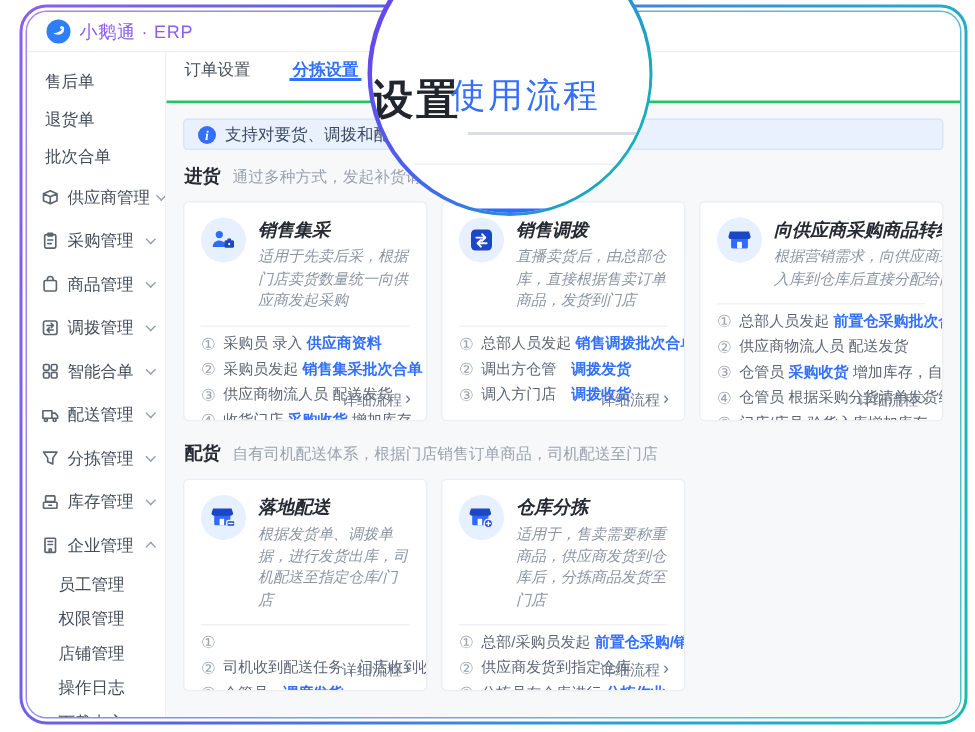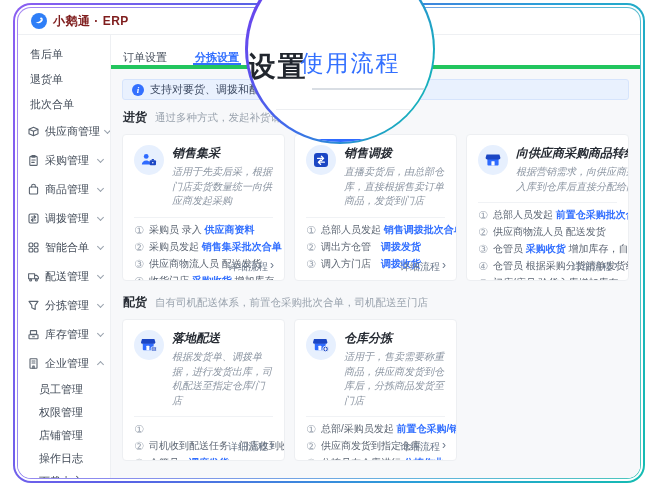--- a/index.html
+++ b/index.html
@@ -13,40 +13,40 @@
   .frame-inner { width:100%; height:100%; border-radius:14px; padding:1px;
     background:linear-gradient(105deg,#a585f2 0%,#8a8cee 30%,#63b4de 70%,#49c6bd 100%); }
   .app { width:100%; height:100%; background:#fff; border-radius:13px; overflow:hidden;
     display:flex; flex-direction:column; }
 
   
   .topbar { flex:0 0 27px; display:flex; align-items:center; padding-left:13px;
     border-bottom:1px solid #eef0f3; }
   .logo-circle { width:16px; height:16px; border-radius:50%; background:#2e7ef7;
     display:flex; align-items:center; justify-content:center; }
-  .logo-text { font-size:12px; font-weight:700; color:#7f1d1d; margin-left:6px; letter-spacing:.5px; }
+  .logo-text { font-size:12px; font-weight:400; color:#8b5cf6; margin-left:6px; letter-spacing:.5px; }
 
   .body-row { flex:1; display:flex; min-height:0; }
 
   
   .sidebar { flex:0 0 93px; width:93px; border-right:1px solid #eef0f3; padding-top:7px;
     font-size:11px; color:#434c59; overflow:hidden; background:#fff; }
   .side-top-item { padding:5px 0 5px 12px; cursor:pointer; }
   .side-group { display:flex; align-items:center; gap:5px; padding:7px 7px 7px 9px; cursor:pointer; }
   .side-group .glabel { flex:1; white-space:nowrap; }
   .gicon { width:13px; height:13px; flex:0 0 13px; display:flex; align-items:center; }
   .chev { width:5px; height:5px; border-right:1.2px solid #98a1ac; border-bottom:1.2px solid #98a1ac;
     transform:rotate(45deg); margin-top:-2px; flex:0 0 5px; }
   .chev.up { transform:rotate(-135deg); margin-top:2px; }
   .side-sub { padding:4px 0 4px 21px; cursor:pointer; }
 
   
   .main { flex:1; display:flex; flex-direction:column; min-width:0; background:#fff; }
-  .tabbar { flex:0 0 34px; display:flex; align-items:flex-end; padding-left:10px; gap:24px;
-    border-bottom:4px solid #22c55e; }
+  .tabbar { flex:0 0 34px; display:flex; align-items:flex-start; padding-left:10px; gap:24px;
+    border-bottom:2px solid #22c55e; }
   .tab { font-size:11px; color:#454e5b; display:flex; align-items:center; padding:4px 2px 0;
     position:relative; cursor:pointer; white-space:nowrap; }
   .tab.active { color:#3370ff; font-weight:700; }
   .tab.active::after { content:""; position:absolute; left:0; right:0; bottom:0; height:2px; background:#3370ff; }
 
   .content { flex:1; background:#f7f8fa; padding:10px 11px 0; overflow:hidden; }
   .banner { height:21px; display:flex; align-items:center; gap:6px; background:#e9f1fe;
     border:1px solid #d6e4fc; border-radius:3px; padding:0 9px; font-size:11px; color:#3e4b63;
     margin-bottom:9px; }
   .info-icon { width:12px; height:12px; flex:0 0 12px; border-radius:50%; background:#3370ff; color:#fff;
@@ -339,21 +339,21 @@
                         <span><span>门店/店员 验货入库增加库存</span></span>
                       </div>
                       <div class="card-more">
                         <span>详细流程</span>
                         <span class="arrow">›</span>
                       </div>
                     </div>
                   </div>
                   <div class="section-head">
                     <span class="section-title">配货</span>
-                    <span class="section-sub">自有司机配送体系，前置仓采购批次合单，司机配送至门店</span>
+                    <span class="section-sub">自有司机配送体系，根据门店销售订单商品，司机配送至门店</span>
                   </div>
                   <div class="cards row2">
                     <div class="card">
                       <div class="card-head">
                         <div class="card-icon">
                           <svg width="18" height="18" viewBox="0 0 18 18">
                             <rect x="2.8" y="7.2" width="10.8" height="7" rx="1" fill="#2f6bff"></rect>
                             <path d="M2 3h12.4l1 3.2c0 .9-.8 1.6-1.8 1.6H2.8C1.8 7.8 1 7.1 1 6.2z" fill="#1b46c4"></path>
                             <rect x="6.4" y="9.8" width="3" height="4.4" rx=".5" fill="#fff"></rect>
                             <rect x="11.2" y="11" width="5.4" height="4" rx="1" fill="#1b46c4" stroke="#e7f0fe" stroke-width="1"></rect>

